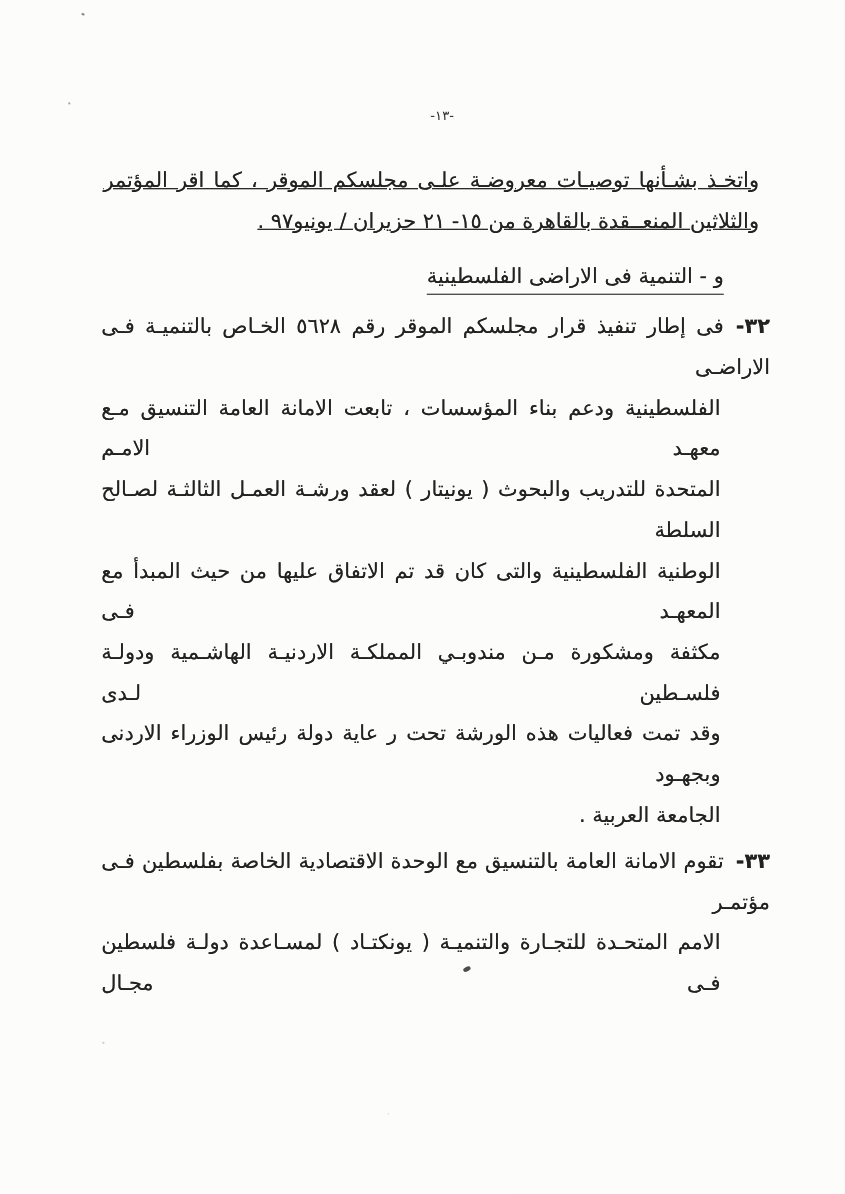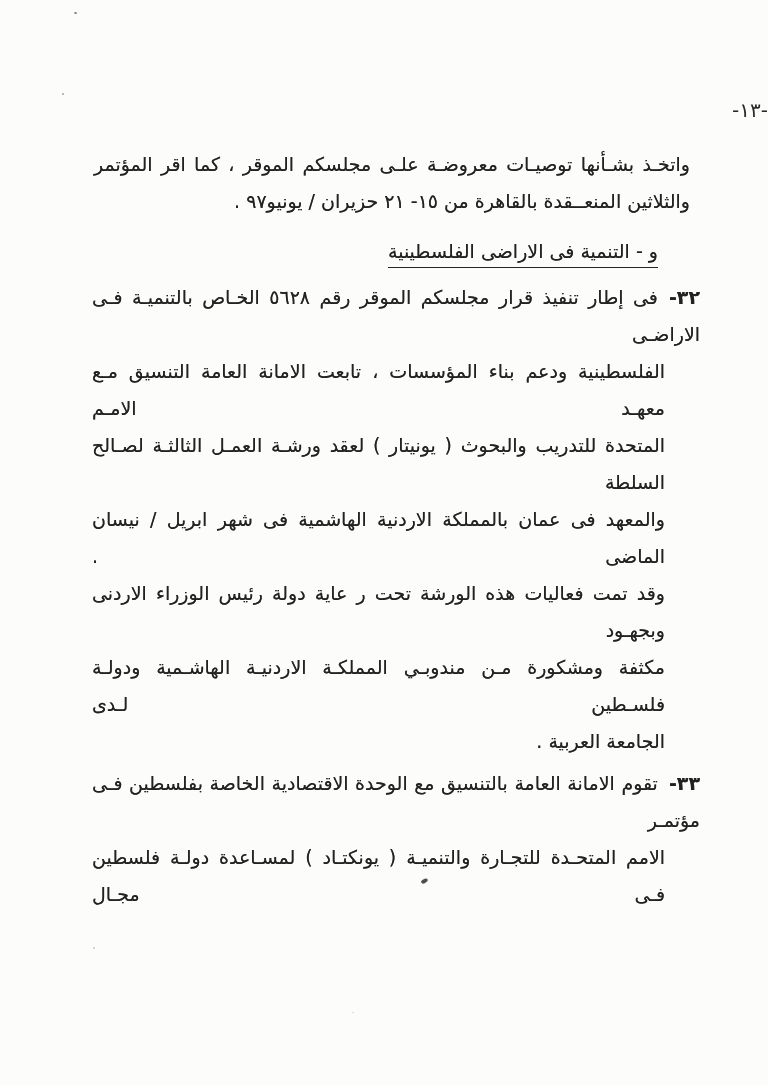--- a/index.html
+++ b/index.html
@@ -13,22 +13,22 @@
     width:768px;height:1085px;
     background:#fcfcfb;
     overflow:hidden;
     direction:rtl;
     color:#222222;
   }
   .page-number{
     position:absolute;
     top:98px;left:0;right:0;
     padding-left:36px;              
-    text-align:right;
-    font-size:20px;
+    text-align:center;
+    font-size:12px;
     letter-spacing:2px;
     color:#2a2a2a;
   }
   .content{
     position:absolute;
     top:146px;
     right:68px;
     width:608px;
     font-size:19px;
     line-height:37px;
@@ -36,32 +36,32 @@
   }
   .line{
     text-align:justify;
     text-align-last:justify;
     white-space:normal;
   }
   .line.end{
     text-align:center;
     text-align-last:right;
   }
-  .para-intro{ margin-left:2px; margin-right:10px; }
+  .para-intro{ margin-left:2px; margin-right:10px;text-decoration:underline; }
   .heading{
     margin:13px 42px 9px 0;
     text-align:left;
     text-align-last:right;
   }
   .heading .u{
     border-bottom:1.6px solid #262626;
     padding-bottom:5px;
   }
   .item .num{ margin-left:11px;font-weight:bold; }
-  .item .cont{ margin-right:35px; }
+  .item .cont{ margin-right:45px; }
   .item-33{ margin-top:5px; }
   .speck{ position:absolute; background:#222; border-radius:50%; }
   .speck.s1{ left:74px; top:12px;  width:3px; height:2px; opacity:.55; transform:rotate(20deg); }
   .speck.s2{ left:62px; top:93px;  width:2px; height:2px; opacity:.4; }
   .speck.s3{ left:421px;top:879px; width:7px; height:4px; opacity:.8; transform:rotate(-28deg); border-radius:40% 60% 50% 50%; }
   .speck.s4{ left:93px; top:947px; width:2px; height:2px; opacity:.22; }
   .speck.s5{ left:352px;top:1012px;width:2px; height:1px; opacity:.18; }
 </style>
 </head>
 <body>
@@ -81,23 +81,23 @@
       <span class="u">و - التنمية فى الاراضى الفلسطينية</span>
     </div>
 
     <div class="item item-32">
       <div class="line first">
         <span class="num">٣٢-</span><span>فى إطار تنفيذ قرار مجلسكم الموقر رقم ٥٦٢٨ الخـاص بالتنميـة فـى الاراضـى</span>
       </div>
       <div class="cont">
         <div class="line">الفلسطينية ودعم بناء المؤسسات ، تابعت الامانة العامة التنسيق مـع معهـد الامـم</div>
         <div class="line">المتحدة للتدريب والبحوث ( يونيتار ) لعقد ورشـة العمـل الثالثـة لصـالح السلطة</div>
-        <div class="line">والمعهد فى عمان بالمملكة الاردنية الهاشمية فى شهر ابريل / نيسان الماضى .</div>
+        <div class="line">الوطنية الفلسطينية والتى كان قد تم الاتفاق عليها من حيث المبدأ مع المعهـد فـى</div>
+        <div class="line">مكثفة ومشكورة مـن مندوبـي المملكـة الاردنيـة الهاشـمية ودولـة فلسـطين لـدى</div>
         <div class="line">وقد تمت فعاليات هذه الورشة تحت ر عاية دولة رئيس الوزراء الاردنى وبجهـود</div>
-        <div class="line">مكثفة ومشكورة مـن مندوبـي المملكـة الاردنيـة الهاشـمية ودولـة فلسـطين لـدى</div>
         <div class="line end">الجامعة العربية .</div>
       </div>
     </div>
 
     <div class="item item-33">
       <div class="line first">
         <span class="num">٣٣-</span><span>تقوم الامانة العامة بالتنسيق مع الوحدة الاقتصادية الخاصة بفلسطين فـى مؤتمـر</span>
       </div>
       <div class="cont">
         <div class="line">الامم المتحـدة للتجـارة والتنميـة ( يونكتـاد ) لمسـاعدة دولـة فلسطين فـى مجـال</div>

